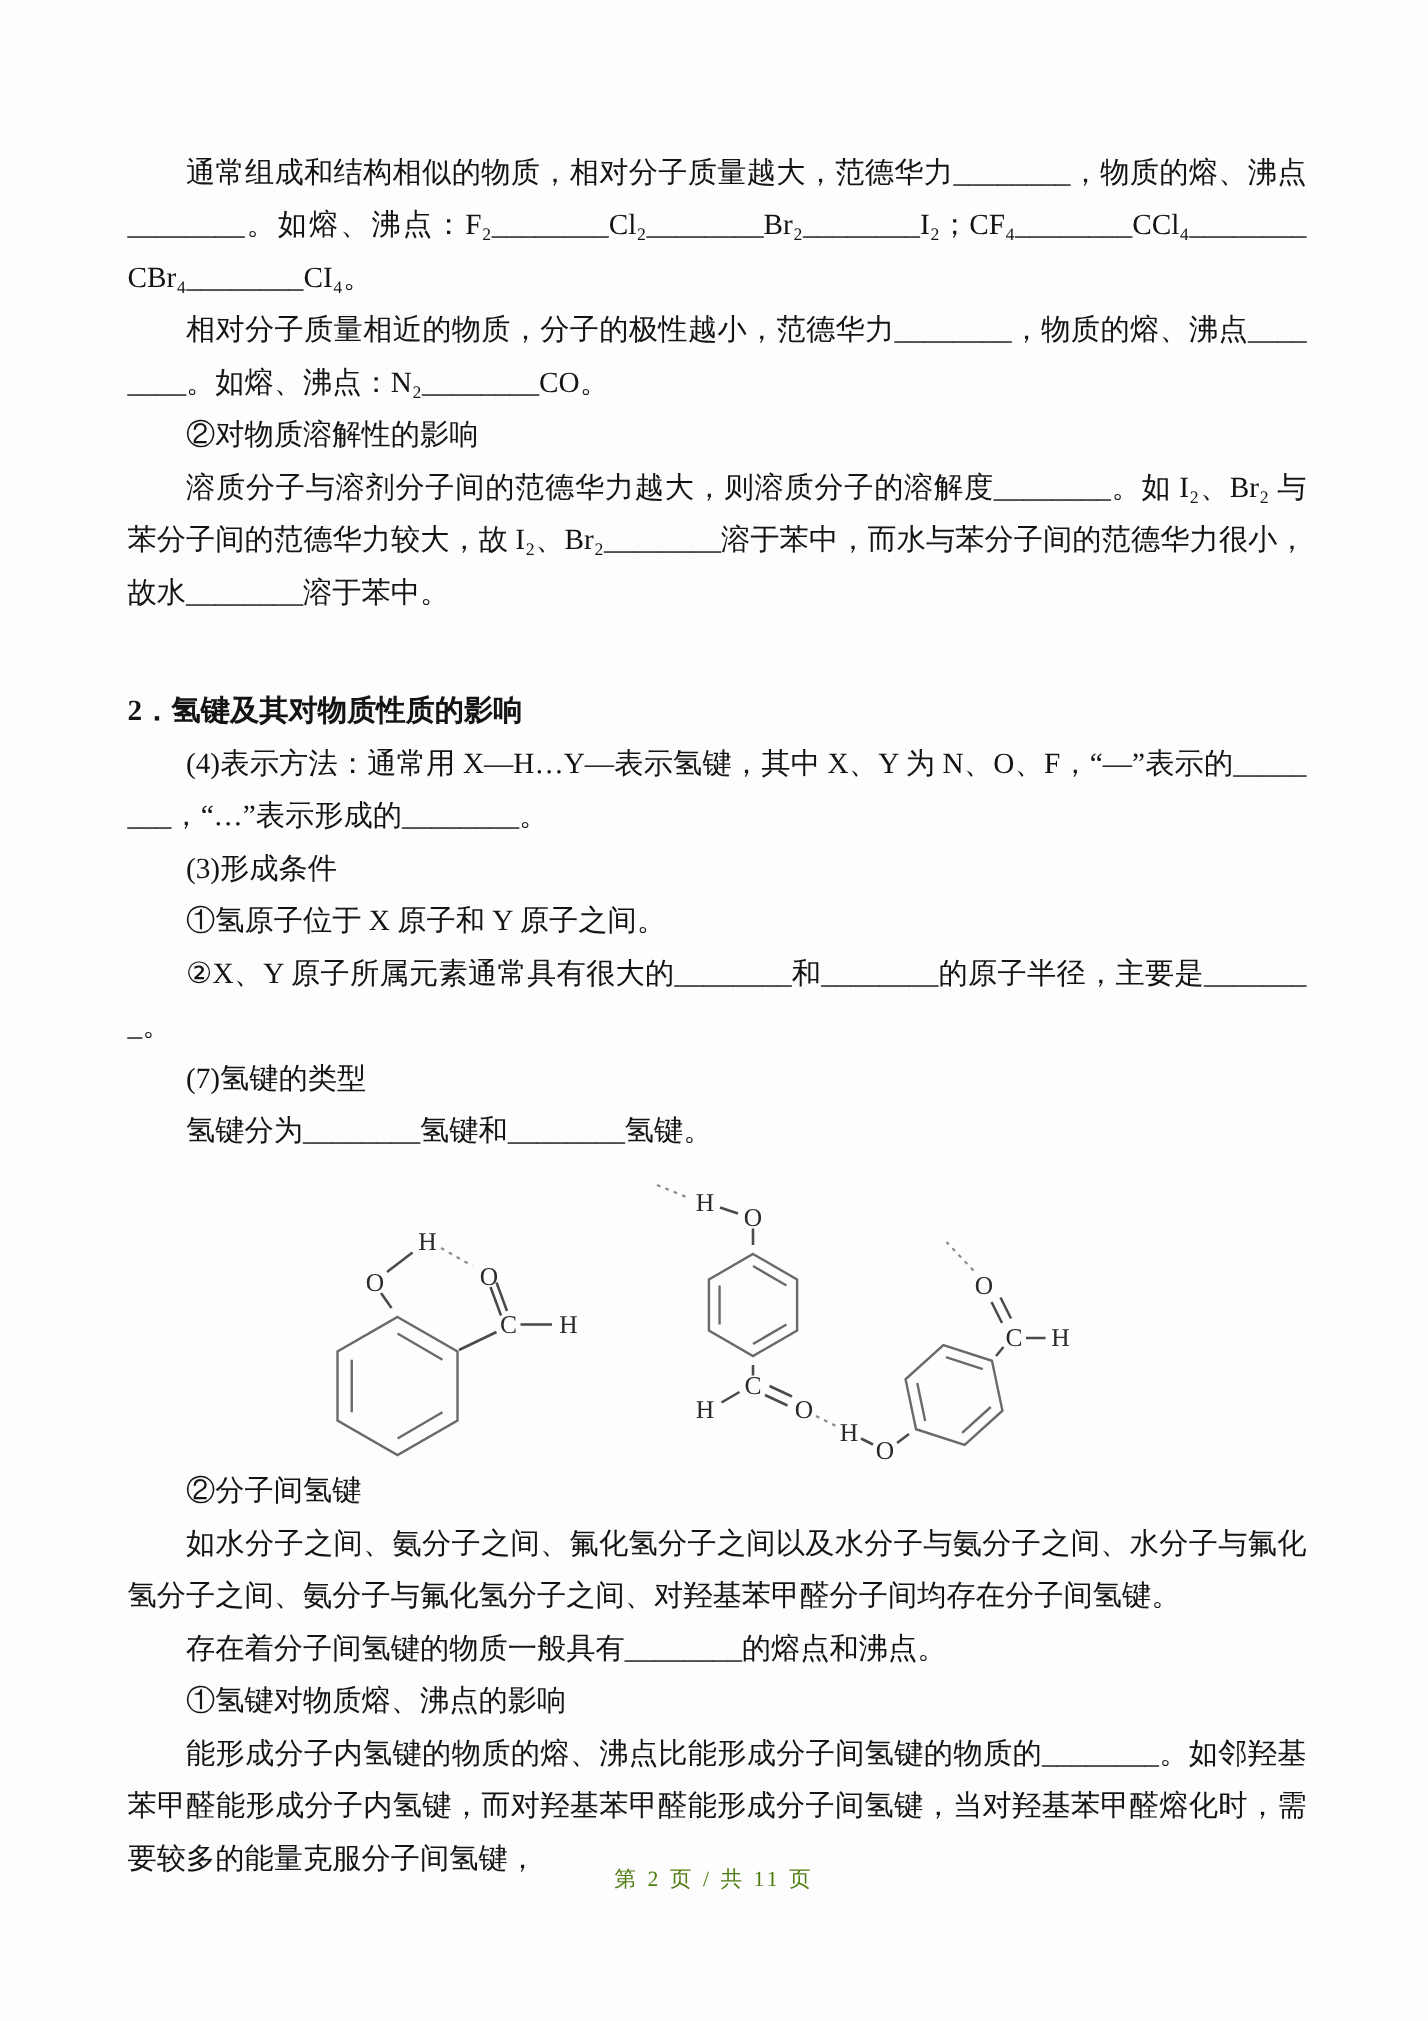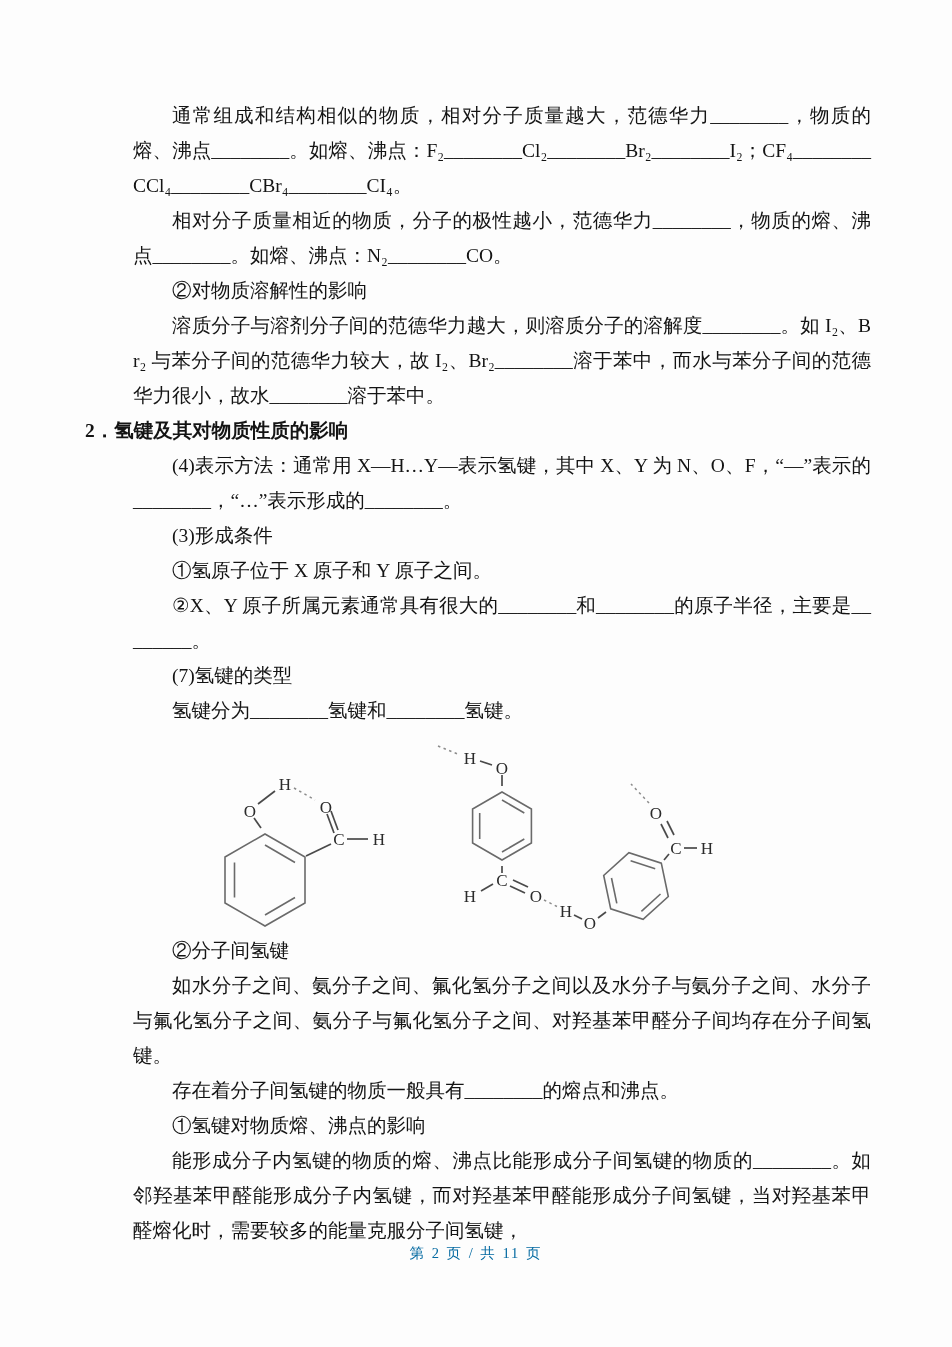--- a/index.html
+++ b/index.html
@@ -3,34 +3,34 @@
 <meta charset="utf-8">
 <style>
   html,body{margin:0;padding:0;}
   body{
     width:952px;height:1347px;background:#fdfdfd;position:relative;
     font-family:"Liberation Serif","DejaVu Serif",serif;color:#141414;
     overflow:hidden;
   }
   .page-content{position:absolute;left:85px;top:98px;width:786px;}
   p.doc-line{margin:0;font-size:19.5px;line-height:35px;text-align:justify;word-break:break-all;}
-  p.indent{text-indent:2em;margin-left:48px;}
-  p.heading{font-weight:bold;text-indent:0;}
+  p.indent{text-indent:2em;}
+  p.heading{font-weight:bold;text-indent:0;margin-top:44px;}
   .diagram-row{height:205px;margin-left:108px;display:flex;align-items:flex-start;}
   .diagram-row svg{display:block;}
   .svg-intra{margin-top:20px;}
   .svg-inter{margin-left:16px;}
   .bond{stroke:#6a6a6a;stroke-width:1.6;fill:none;}
   .bond-dark{stroke:#4a4a4a;stroke-width:1.7;fill:none;}
   .hbond{stroke:#8c8c8c;stroke-width:1.5;stroke-dasharray:2.5 3.5;fill:none;}
   .atom{font-family:"Liberation Serif","DejaVu Serif",serif;font-size:17px;fill:#2b2b2b;
         text-anchor:middle;dominant-baseline:central;}
   .page-footer{
     position:absolute;left:0;top:1240px;width:952px;text-align:center;
-    font-size:14.5px;line-height:26px;color:#0369a1;letter-spacing:2px;
+    font-size:14.5px;line-height:26px;color:#4d7c0f;letter-spacing:2px;
   }
 </style>
 </head>
 <body>
 
 <div class="page-content">
   <p class="doc-line indent">通常组成和结构相似的物质，相对分子质量越大，范德华力________，物质的熔、沸点________。如熔、沸点：F₂________Cl₂________Br₂________I₂；CF₄________CCl₄________CBr₄________CI₄。</p>
   <p class="doc-line indent">相对分子质量相近的物质，分子的极性越小，范德华力________，物质的熔、沸点________。如熔、沸点：N₂________CO。</p>
   <p class="doc-line indent">②对物质溶解性的影响</p>
   <p class="doc-line indent">溶质分子与溶剂分子间的范德华力越大，则溶质分子的溶解度________。如 I₂、Br₂ 与苯分子间的范德华力较大，故 I₂、Br₂________溶于苯中，而水与苯分子间的范德华力很小，故水________溶于苯中。</p>

